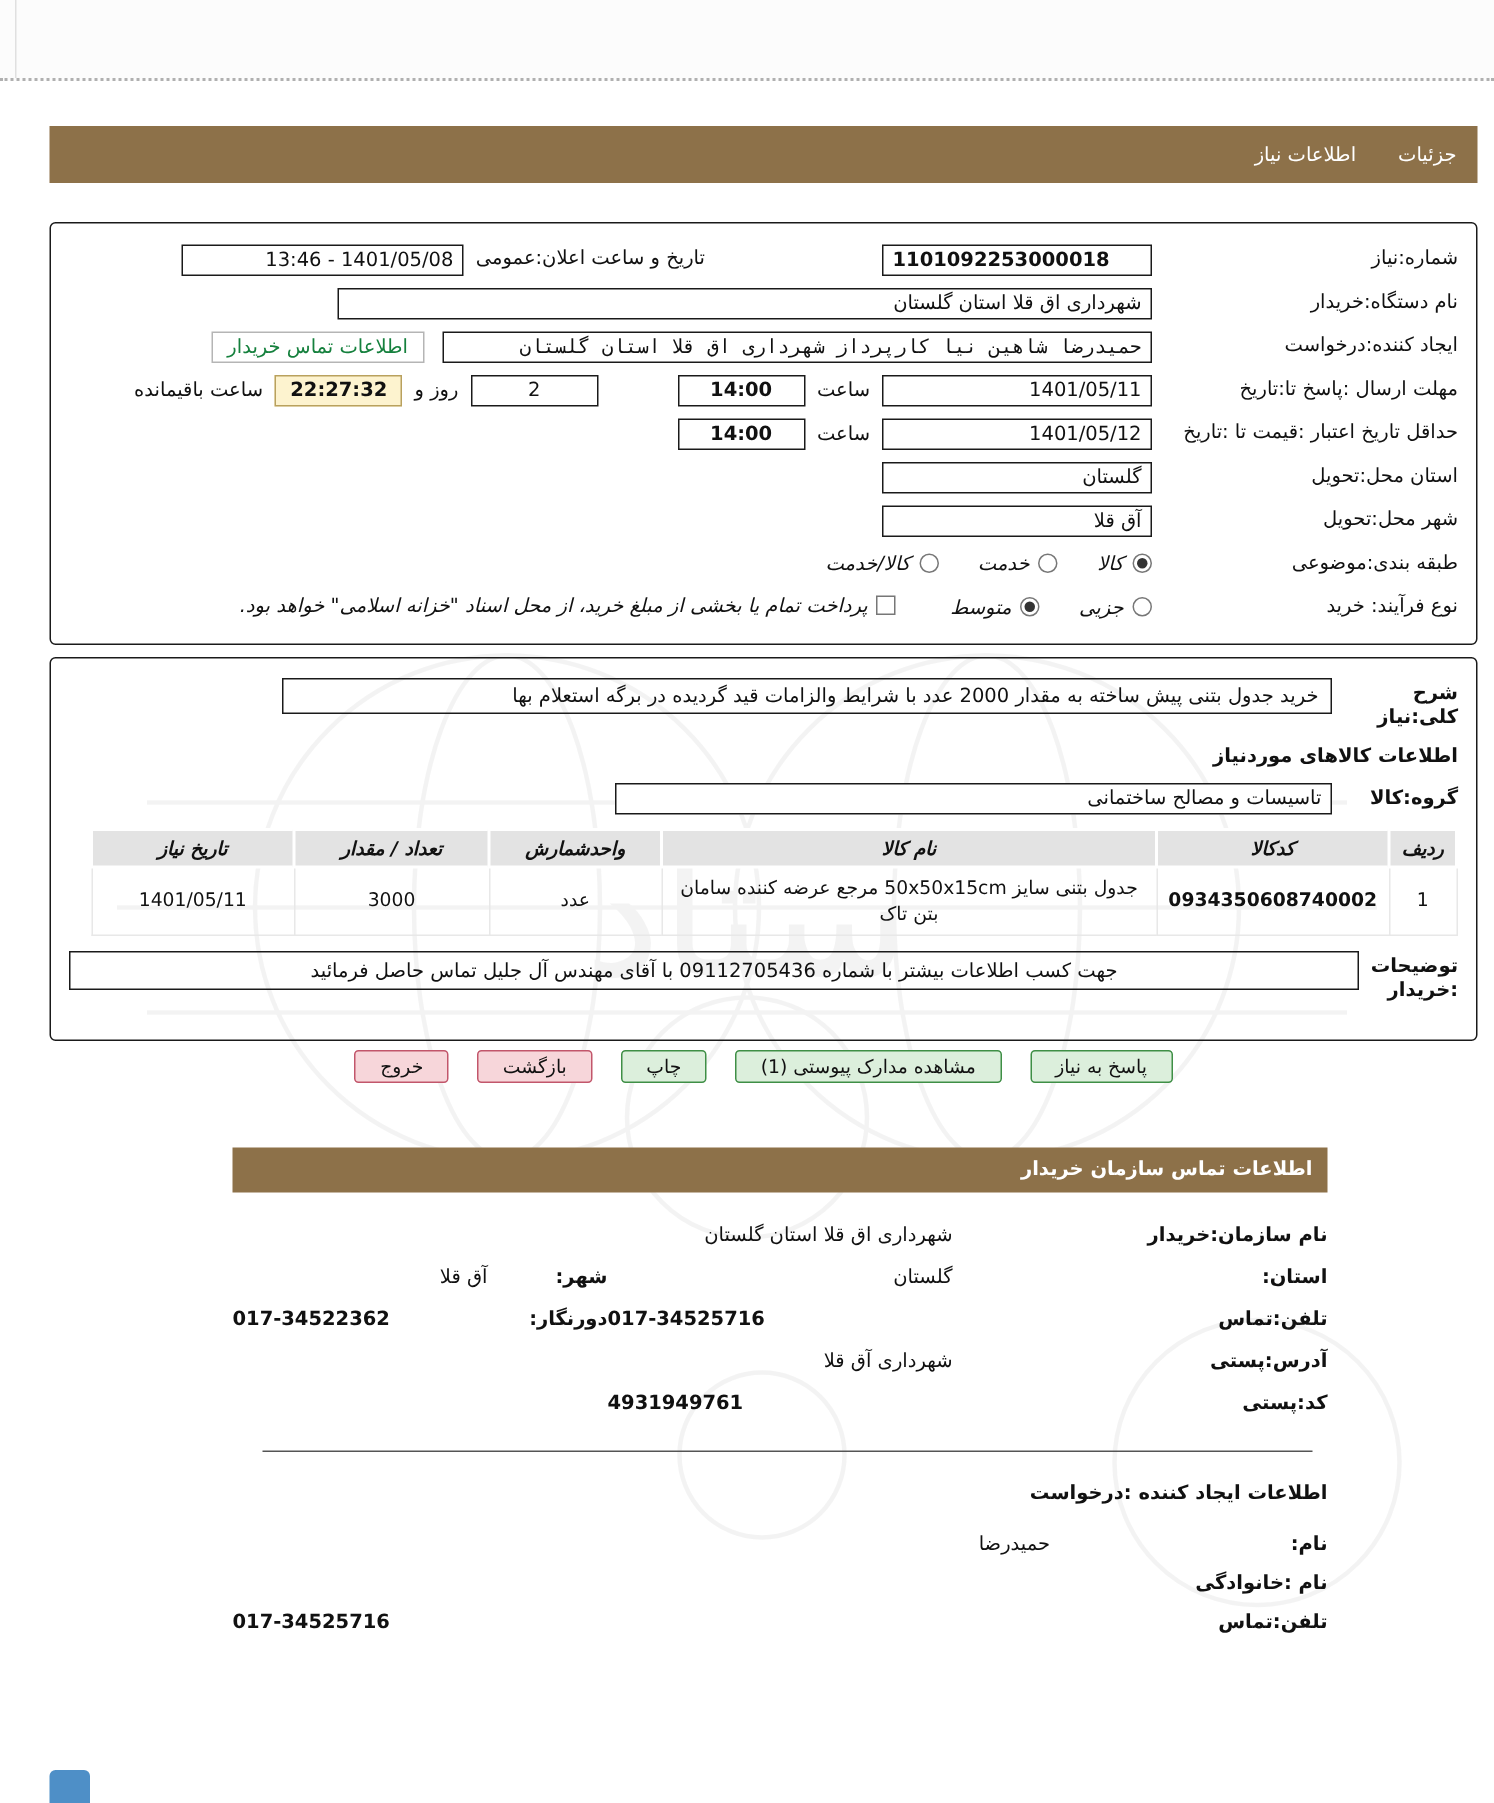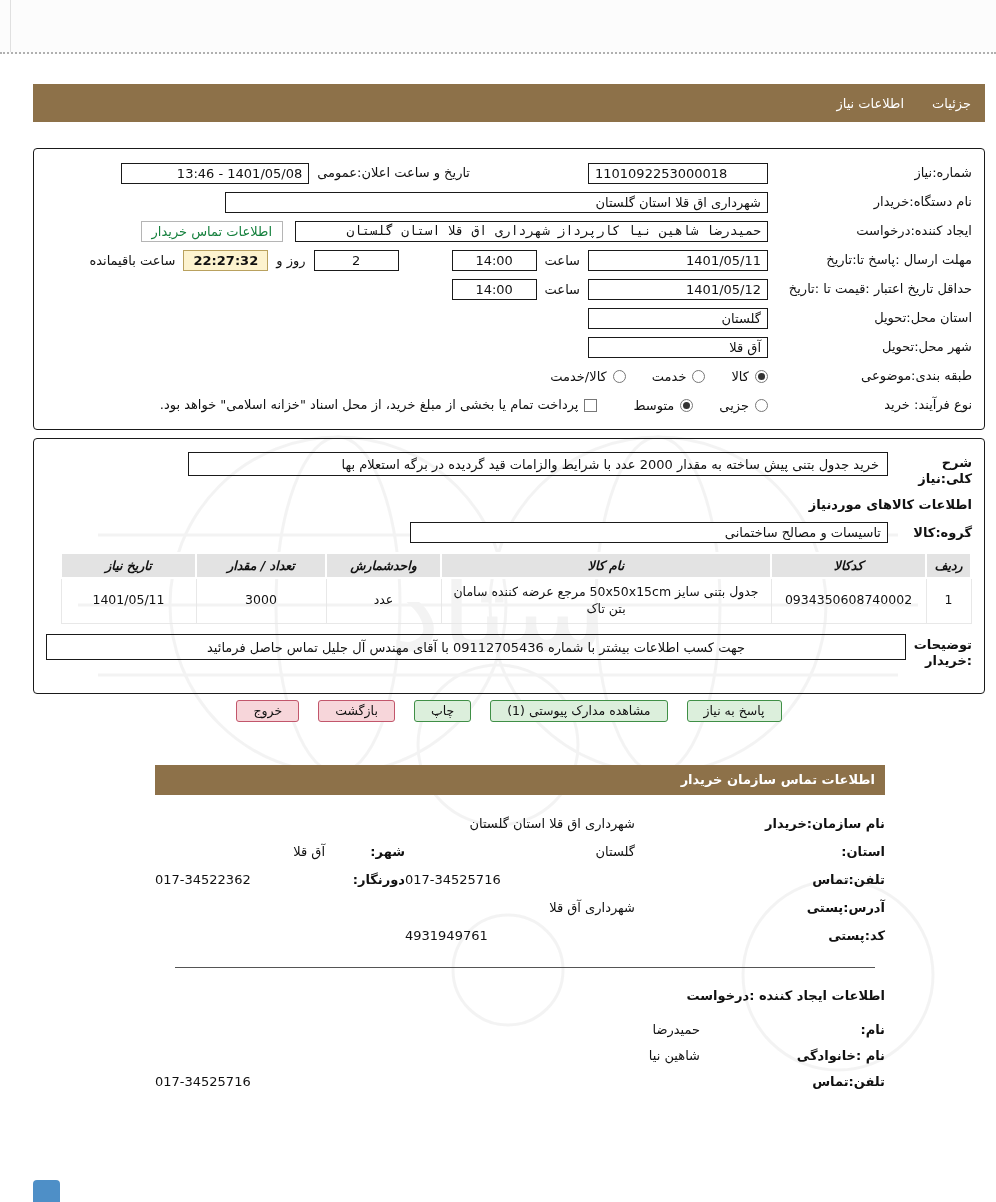--- a/index.html
+++ b/index.html
@@ -16,27 +16,27 @@
   .tab{cursor:pointer;}
   .panel{border:1px solid #1a1a1a;border-radius:4px;margin-top:26px;padding:13px 12px 6px;}
   .panel.p2{margin-top:8px;padding-bottom:14px;}
   .frow{display:flex;align-items:center;gap:8px;margin-bottom:7px;min-height:22px;}
   .flabel{flex:0 0 196px;padding-left:10px;line-height:1.25;}
   .flabel.auto{flex:0 0 auto;padding-left:0;}
   .ibox{border:1px solid #1a1a1a;background:#fff;height:21px;display:flex;align-items:center;
         padding:0 6px;overflow:hidden;white-space:nowrap;}
   .w85{width:85px;justify-content:center;}
   .w180{width:180px;} .w190{width:188px;} .w473{width:473px;font-family:Liberation Mono, monospace;} .w478{width:478px;} .w543{width:543px;}
-  .num{direction:ltr;}
+  .num{direction:ltr;font-weight:bold;}
   .mr110{margin-right:110px;} .mr45{margin-right:45px;} .mr28{margin-right:28px;}
   .remaining{background:#fdf3cf;border:1px solid #b9a15e;font-weight:bold;width:85px;height:21px;
              display:flex;align-items:center;justify-content:center;}
   .linkbox{border:1px solid #b5b5b5;height:21px;display:flex;align-items:center;padding:0 10px;
            color:#15803d;cursor:pointer;margin-right:4px;white-space:nowrap;}
-  .opt{display:flex;align-items:center;gap:6px;}
+  .opt{display:flex;gap:6px;font-style:italic;}
   .optgap{display:flex;align-items:center;gap:26px;}
   .radio{width:13px;height:13px;border:1px solid #777;border-radius:50%;background:#fff;
          position:relative;flex:0 0 13px;cursor:pointer;}
   .radio.on::after{content:"";position:absolute;inset:2px;border-radius:50%;background:#333;}
   .checkbox{width:13px;height:13px;border:1px solid #777;background:#fff;flex:0 0 13px;cursor:pointer;}
   .note-text{line-height:1.2;}
   .srow{display:flex;align-items:flex-start;gap:6px;margin-bottom:9px;}
   .slabel{flex:0 0 78px;font-weight:bold;line-height:1.25;padding-top:3px;}
   .slabel.narrow{flex:0 0 60px;}
   .descbox{width:700px;border:1px solid #1a1a1a;min-height:24px;display:flex;align-items:center;padding:2px 8px;}
@@ -277,21 +277,20 @@
   <div class="divider"></div>
 
   <div class="info2">
     <div class="creator-h">اطلاعات ایجاد کننده :درخواست</div>
     <div class="crow2">
       <div class="kl">نام:</div>
       <div class="kv">حمیدرضا</div>
     </div>
     <div class="crow2">
       <div class="kl">نام :خانوادگی</div>
-      <div class="kv">شاهین نیا</div>
     </div>
     <div class="crow2">
       <div class="kl">تلفن:تماس</div>
       <div class="kv num">017-34525716</div>
     </div>
   </div>
 
 </div>
 
 <div class="support"></div>

